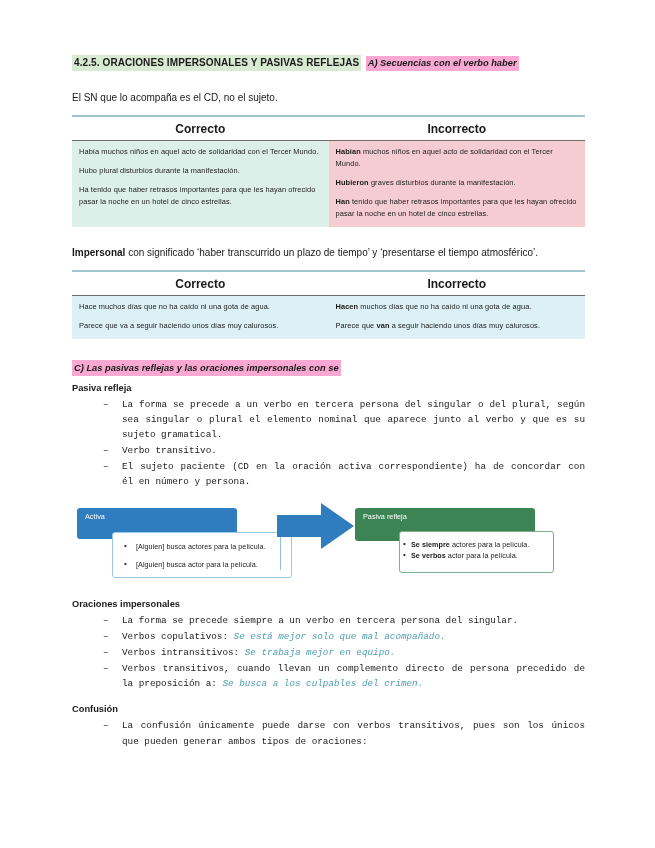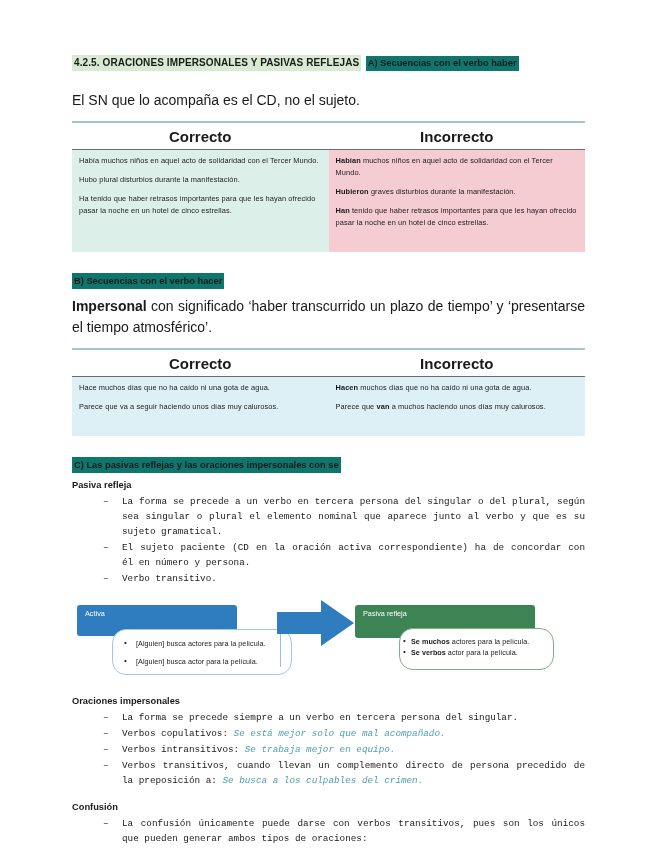--- a/index.html
+++ b/index.html
@@ -28,59 +28,60 @@
     letter-spacing: 0.1px;
     margin: 0 0 19px 0;
     display: inline-block;
     background: #d9ead3;
     padding: 1.5px 2px 1.5px 2px;
     line-height: 1.35;
   }
   .sec-head {
     font-size: 9.3px;
     font-weight: bold;
-    background: #0f766e;
+    font-style: italic;
+    background: #f9a8d4;
     display: inline-block;
     padding: 1.5px 2px;
     margin: 0 0 7px 0;
     line-height: 1.35;
   }
   .body-line {
-    font-size: 14px;
+    font-size: 10px;
     line-height: 1.5;
     margin: 0 0 10px 0;
     text-align: justify;
   }
   .body-line b { font-weight: bold; }
 
   
   .cmp-table {
     width: 100%;
     border-collapse: collapse;
     margin: 0 0 18px 0;
     table-layout: fixed;
   }
   .cmp-table .topline td {
     border-top: 2.2px solid #9fc5cf;
     height: 2px;
     padding: 0;
   }
   .cmp-table th {
-    font-size: 15px;
+    font-size: 12px;
     font-weight: bold;
     text-align: center;
     padding: 3px 0 4px 0;
     border-bottom: 1.1px solid #6d6d6d;
     background: #ffffff;
   }
   .cmp-table td.cell {
     vertical-align: top;
     font-size: 7.4px;
     line-height: 1.62;
-    padding: 5px 7px 23px 7px;
+    padding: 5px 7px 7px 7px;
     letter-spacing: 0.1px;
   }
   .t1 .left  { background: #ddefe9; }
   .t1 .right { background: #f4ccd1; }
   .t2 .left  { background: #dcf0f5; }
   .t2 .right { background: #dcf0f5; }
   .cell p { margin: 0 0 7px 0; }
   .cell p:last-child { margin-bottom: 0; }
   .cell b { font-weight: bold; }
 
@@ -134,21 +135,21 @@
   }
   .cap-green {
     left: 283px; top: 6px;
     width: 180px; height: 33px;
     background: #3d8455;
   }
   .white-box {
     position: absolute;
     background: #ffffff;
     box-sizing: border-box;
-    border-radius: 14px;
+    border-radius: 3px;
   }
   .wb-blue {
     left: 40px; top: 30px;
     width: 180px; height: 46px;
     border: 0.8px solid #9ec9e6;
   }
   .wb-green {
     left: 327px; top: 29px;
     width: 155px; height: 42px;
     border: 0.8px solid #7fae8c;
@@ -233,54 +234,53 @@
       <td class="cell right">
         <p><b>Habían</b><span> muchos niños en aquel acto de solidaridad con el Tercer Mundo.</span></p>
         <p><b>Hubieron</b><span> graves disturbios durante la manifestación.</span></p>
         <p><b>Han</b><span> tenido que haber retrasos importantes para que les hayan ofrecido pasar la noche en un hotel de cinco estrellas.</span></p>
       </td>
     </tr>
   </tbody>
     </table>
 
   
-  <div class="sec-head">B) Secuencias con el verbo hacer</div>
   <p class="body-line"><b>Impersonal</b><span> con significado ‘haber transcurrido un plazo de tiempo’ y ‘presentarse el tiempo atmosférico’.</span></p>
 
   <table class="cmp-table t2">
     <tbody>
         <tr class="topline">
           <td></td>
           <td></td>
         </tr>
     <tr>
       <th>Correcto</th>
       <th>Incorrecto</th>
     </tr>
     <tr>
       <td class="cell left">
         <p>Hace muchos días que no ha caído ni una gota de agua.</p>
         <p>Parece que va a seguir haciendo unos días muy calurosos.</p>
       </td>
       <td class="cell right">
         <p><b>Hacen</b><span> muchos días que no ha caído ni una gota de agua.</span></p>
-        <p><span>Parece que </span><b>van</b><span> a muchos haciendo unos días muy calurosos.</span></p>
+        <p><span>Parece que </span><b>van</b><span> a seguir haciendo unos días muy calurosos.</span></p>
       </td>
     </tr>
   </tbody>
     </table>
 
   
   <div class="sec-head">C) Las pasivas reflejas y las oraciones impersonales con se</div>
 
   <div class="sub-head">Pasiva refleja</div>
   <ul class="dash">
     <li>La forma se precede a un verbo en tercera persona del singular o del plural, según sea singular o plural el elemento nominal que aparece junto al verbo y que es su sujeto gramatical.</li>
+    <li>Verbo transitivo.</li>
     <li>El sujeto paciente (CD en la oración activa correspondiente) ha de concordar con él en número y persona.</li>
-    <li>Verbo transitivo.</li>
   </ul>
 
   
   <div class="diagram">
     <div class="cap-box cap-blue">Activa</div>
     <div class="white-box wb-blue">
       <ul>
         <li>[Alguien] busca actores para la película.</li>
         <li>[Alguien] busca actor para la película.</li>
       </ul>
@@ -288,21 +288,21 @@
     <div class="tick"></div>
     <div class="tick2"></div>
     <div class="arrow-wrap">
       <svg width="78" height="48" viewBox="0 0 78 48">
         <polygon points="0,13 44,13 44,1 77,24 44,47 44,35 0,35" fill="#2f7cbf"></polygon>
       </svg>
     </div>
     <div class="cap-box cap-green">Pasiva refleja</div>
     <div class="white-box wb-green">
       <ul>
-        <li><b>Se muchos</b><span> actores para la película.</span></li>
+        <li><b>Se siempre</b><span> actores para la película.</span></li>
         <li><b>Se verbos</b><span> actor para la película.</span></li>
       </ul>
     </div>
   </div>
 
   <div class="sub-head">Oraciones impersonales</div>
   <ul class="dash">
     <li><span>La forma se precede siempre a un verbo en tercera persona del singular.</span><span class="ex"></span></li>
     <li><span>Verbos copulativos: </span><span class="ex">Se está mejor solo que mal acompañado.</span></li>
     <li><span>Verbos intransitivos: </span><span class="ex">Se trabaja mejor en equipo.</span></li>

